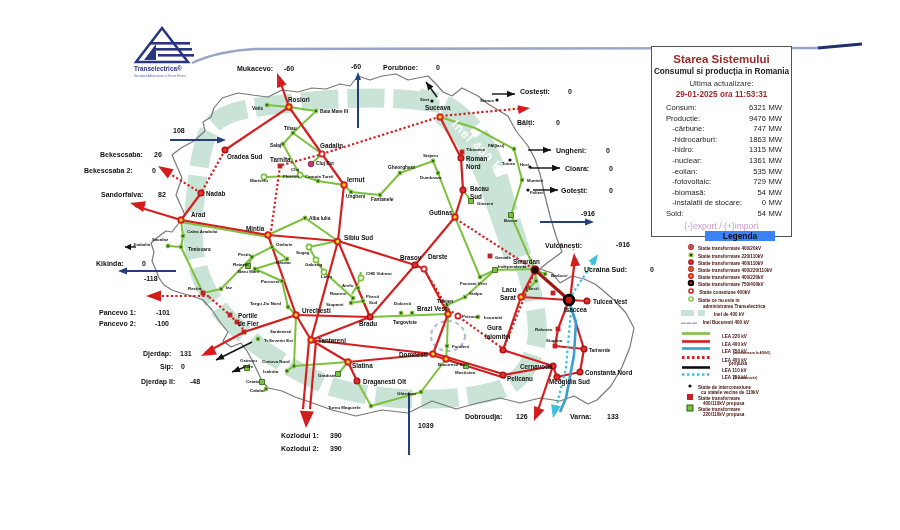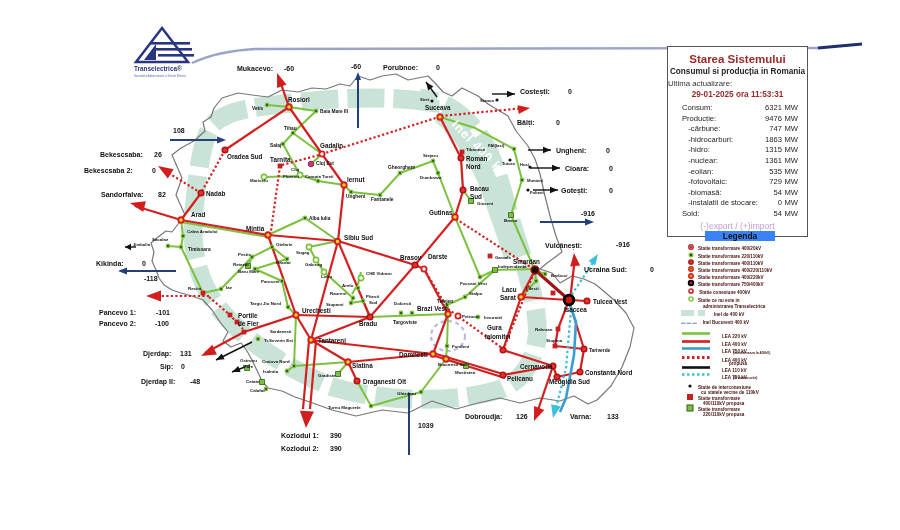--- a/index.html
+++ b/index.html
@@ -1,21 +1,21 @@
 <!DOCTYPE html>
 <html><head><meta charset="utf-8">
 <style>
 html,body{margin:0;padding:0;background:#fff;width:900px;height:530px;overflow:hidden}
 *{font-family:"Liberation Sans",sans-serif;box-sizing:border-box}
 #wrap{position:relative;width:900px;height:530px}
 #title{position:absolute;left:0;top:29px;width:750px;text-align:center;font-size:12.6px;font-weight:bold;color:#1b1b8f}
-#panel{position:absolute;left:667px;top:46px;width:141px;height:191px;border:1px solid #555;background:#fff}
+#panel{position:absolute;left:651px;top:46px;width:141px;height:191px;border:1px solid #555;background:#fff}
 #ptitle{text-align:center;font-size:11.5px;font-weight:bold;color:#9c2a2a;margin-top:6px}
 #psub{text-align:center;font-size:8.2px;font-weight:bold;color:#222;margin-top:2px;white-space:nowrap}
-#pupd{font-size:7.8px;color:#333;margin-top:3px}
+#pupd{text-align:center;font-size:7.8px;color:#333;margin-top:3px}
 #pdate{text-align:center;font-size:8.2px;font-weight:bold;color:#9c2a2a;margin-top:2px}
 #prows{margin-top:4px}
 .prow{font-size:7.6px;color:#222;padding:0 6px 0 14px;height:10.6px;line-height:10.6px;white-space:nowrap}
 .pl{display:inline-block;width:76px}
 .pv{display:inline-block;width:24px;text-align:right}
 .pm{display:inline-block;width:16px;text-align:right}
 #pexp{text-align:center;font-size:8.6px;font-weight:normal;color:#c79ad1;margin-top:1px}
 #plegend{position:absolute;left:705px;top:231px;width:70px;background:#3b82f6;text-align:center;font-size:8.4px;font-weight:bold;color:#111}
 .li{position:absolute;left:681px;font-size:4.6px;font-weight:bold;color:#46120e;white-space:nowrap}
 .lico{display:inline-block;width:17px;padding-left:5px}

